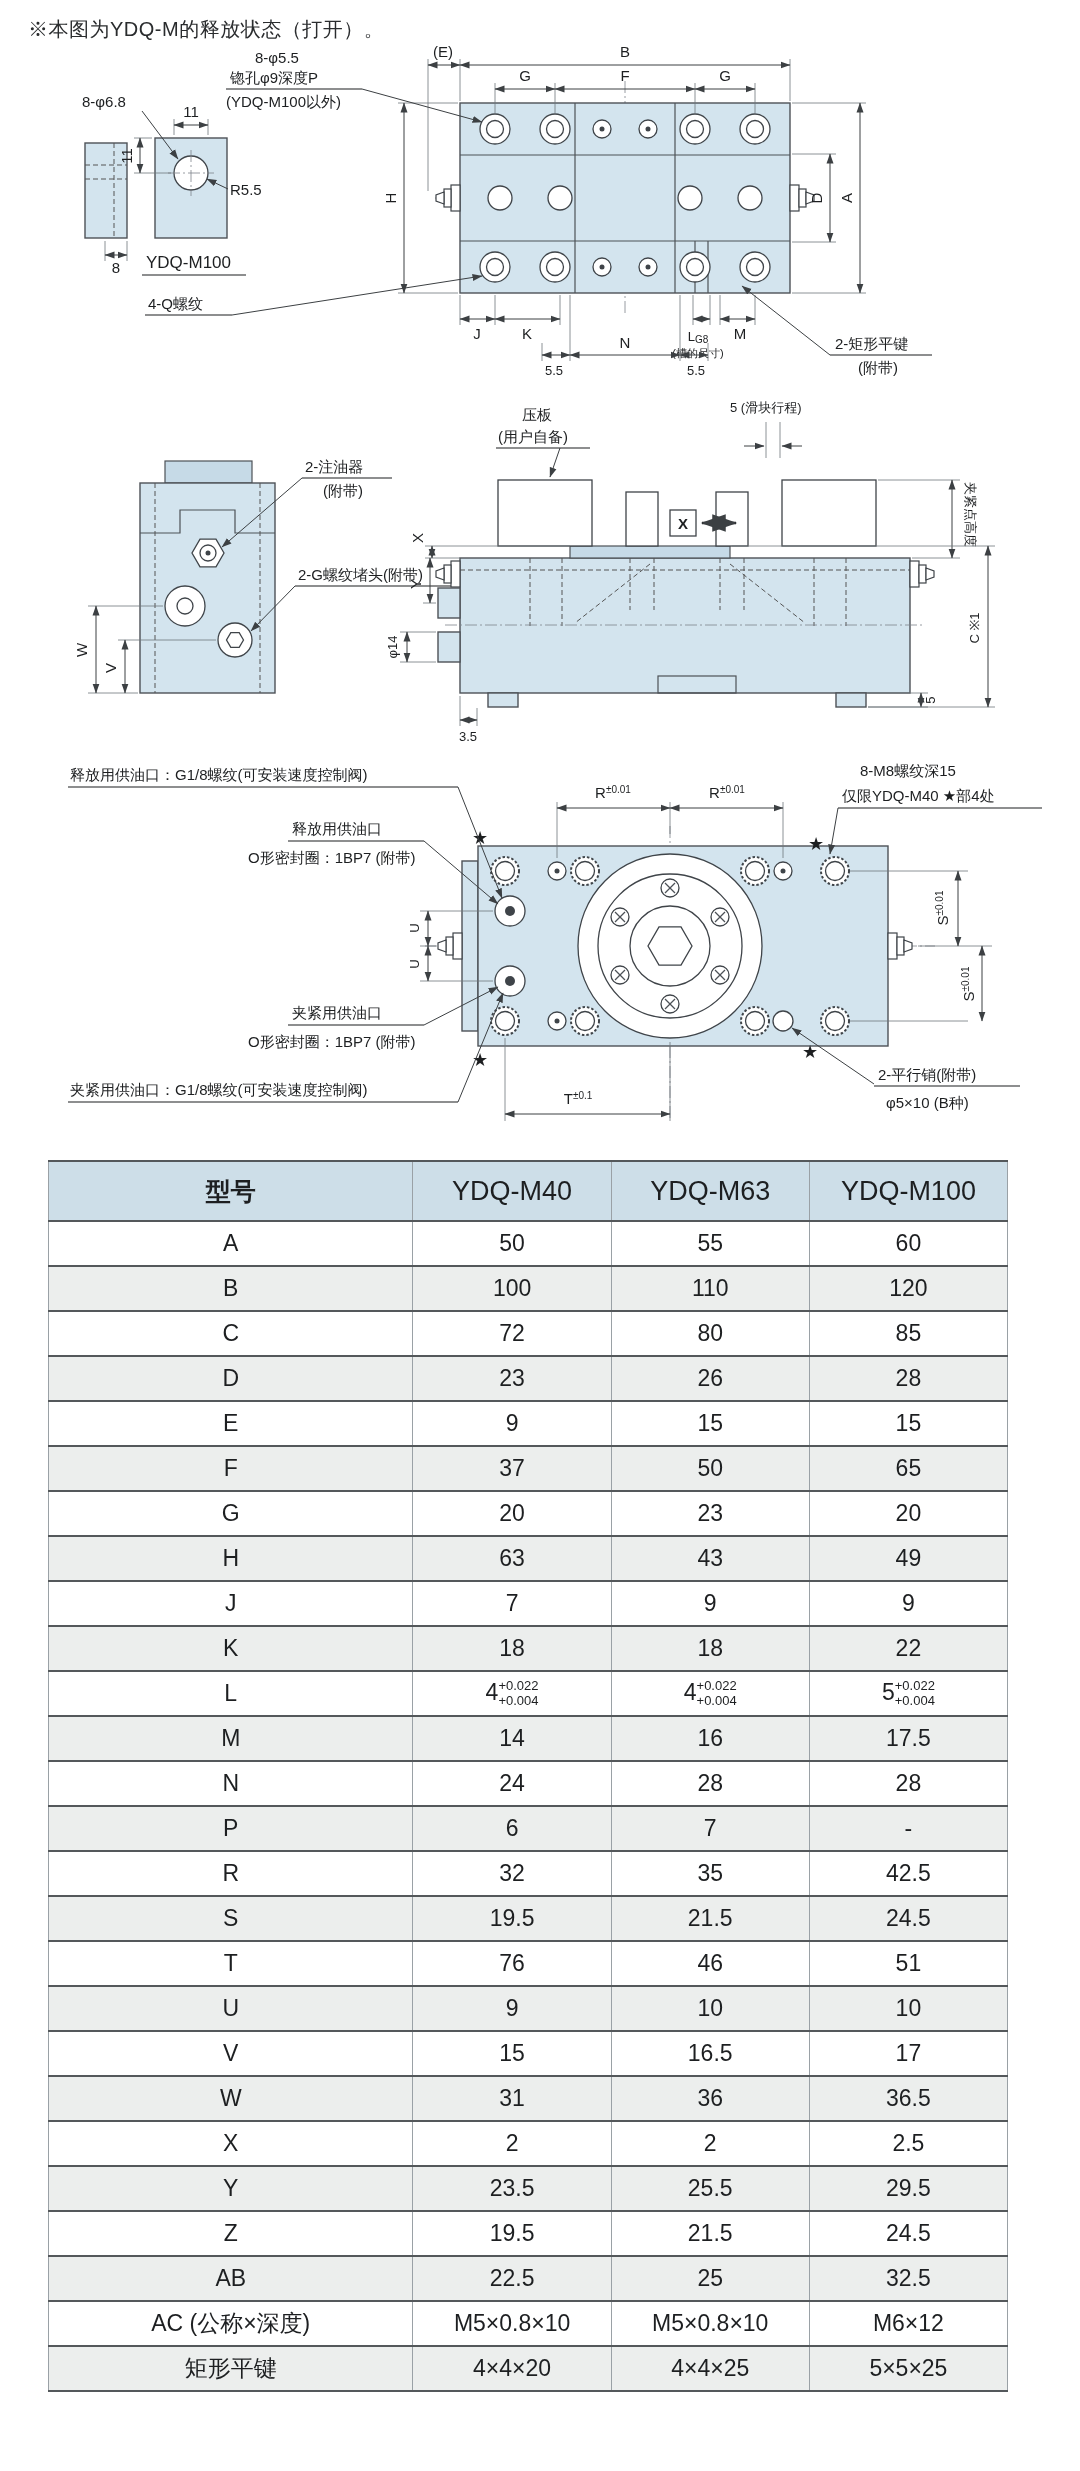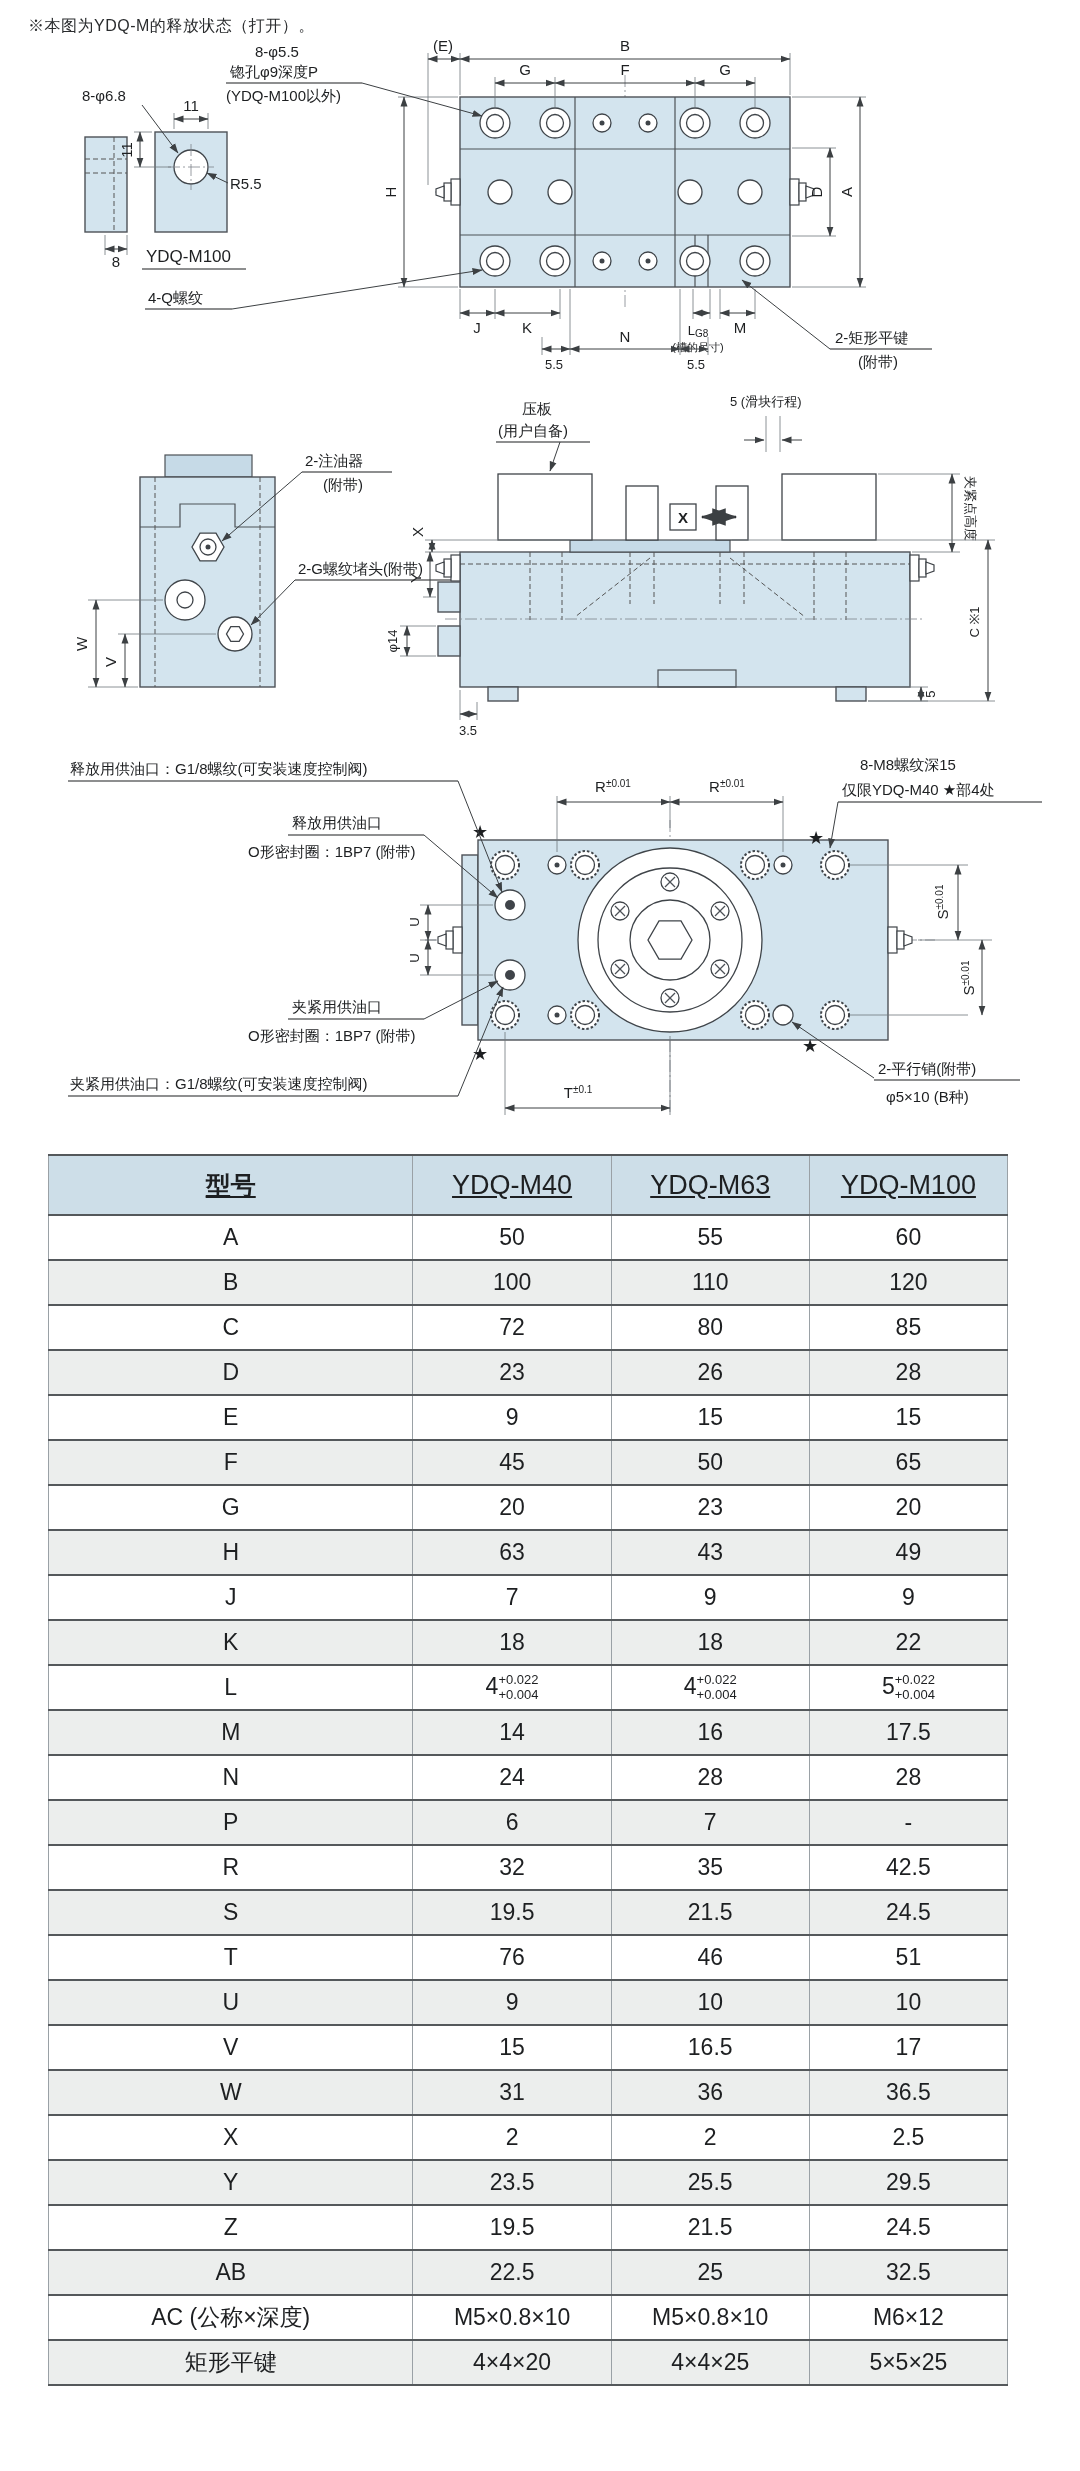--- a/index.html
+++ b/index.html
@@ -4,21 +4,21 @@
 <style>
   :root{
     --body-fill:#d3e4ee;
     --line:#4d5257;
     --header-bg:#cddee8;
     --stripe:#eceeed;
   }
   html,body{margin:0;padding:0;background:#fff;}
   body{width:1080px;font-family:"Liberation Sans",sans-serif;color:#1d1f21;}
   .page{width:1080px;}
-  .note{font-size:16px;color:#2a2c2e;padding:16px 0 0 28px;letter-spacing:.5px;}
+  .note{font-size:20px;color:#2a2c2e;padding:16px 0 0 28px;letter-spacing:.5px;}
   svg{display:block;margin-left:30px;}
   
   .body{fill:var(--body-fill);stroke:var(--line);stroke-width:1.4;}
   .body2{fill:#c6dae7;stroke:var(--line);stroke-width:1.2;}
   .white{fill:#fff;stroke:#3f4449;stroke-width:1.3;}
   .hole{fill:#fff;stroke:#3f4449;stroke-width:1.3;}
   .gearc{fill:#fff;stroke:#3f4449;stroke-width:2;stroke-dasharray:2.5 2;}
   .dot{fill:#3f4449;stroke:none;}
   .cl{stroke:#7d848a;stroke-width:.8;stroke-dasharray:12 3 2 3;fill:none;}
   .hid{stroke:#555;stroke-width:1;stroke-dasharray:5 3;fill:none;}
@@ -36,21 +36,21 @@
   .sup{font-size:10px;}
   .cap{font-size:17px;}
   .star{font-size:18px;}
   .xbox{font-size:15px;font-weight:bold;}
   
   .dimtable{width:960px;margin:14px 0 0 48px;border-collapse:collapse;table-layout:fixed;
             border-top:2.5px solid #54585b;border-bottom:2.5px solid #54585b;}
   .dimtable th,.dimtable td{border-left:1px solid #9aa1a6;border-right:1px solid #9aa1a6;
             border-top:2px solid #54585b;border-bottom:2px solid #54585b;
             text-align:center;vertical-align:middle;padding:0;}
-  .dimtable thead th{background:var(--header-bg);height:58px;font-size:25px;font-weight:bold;text-decoration:underline;}
+  .dimtable thead th{background:var(--header-bg);height:58px;font-size:25px;font-weight:bold;}
   .dimtable thead th.model{font-size:27px;font-weight:normal;}
   .dimtable td{height:43px;font-size:23px;}
   .dimtable td.rowlabel{font-size:23px;}
   .dimtable tbody tr:nth-child(even){background:var(--stripe);}
   .dimtable col.c0{width:38%;}
   .dimtable col.cv{width:20.66%;}
   .tolstack{display:inline-flex;flex-direction:column;font-size:13px;line-height:1.15;vertical-align:middle;text-align:left;}
 </style>
 </head>
 <body>
@@ -488,21 +488,21 @@
           <td>28</td>
         </tr>
         <tr>
           <td class="rowlabel">E</td>
           <td>9</td>
           <td>15</td>
           <td>15</td>
         </tr>
         <tr>
           <td class="rowlabel">F</td>
-          <td>45</td>
+          <td>37</td>
           <td>50</td>
           <td>65</td>
         </tr>
         <tr>
           <td class="rowlabel">G</td>
           <td>20</td>
           <td>23</td>
           <td>20</td>
         </tr>
         <tr>

